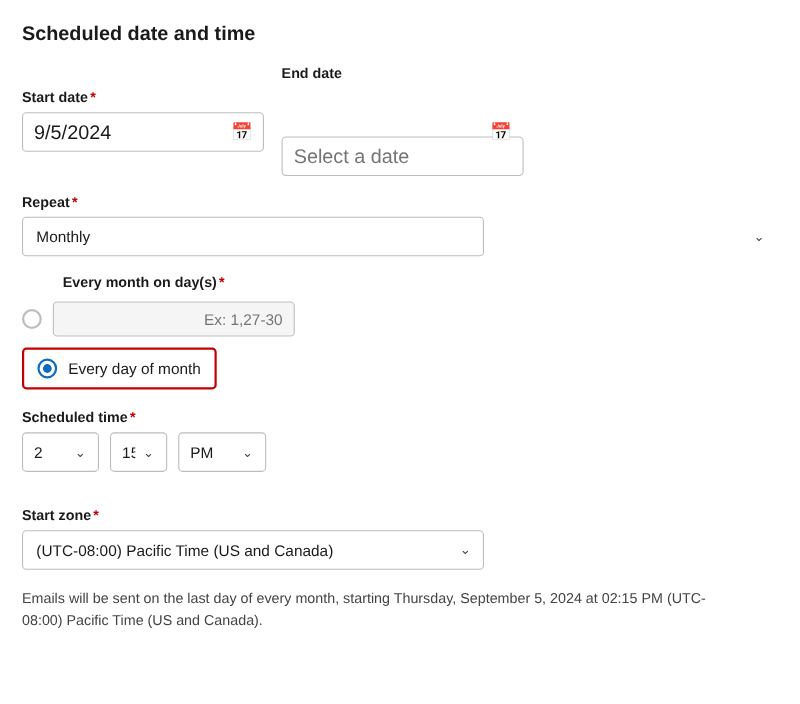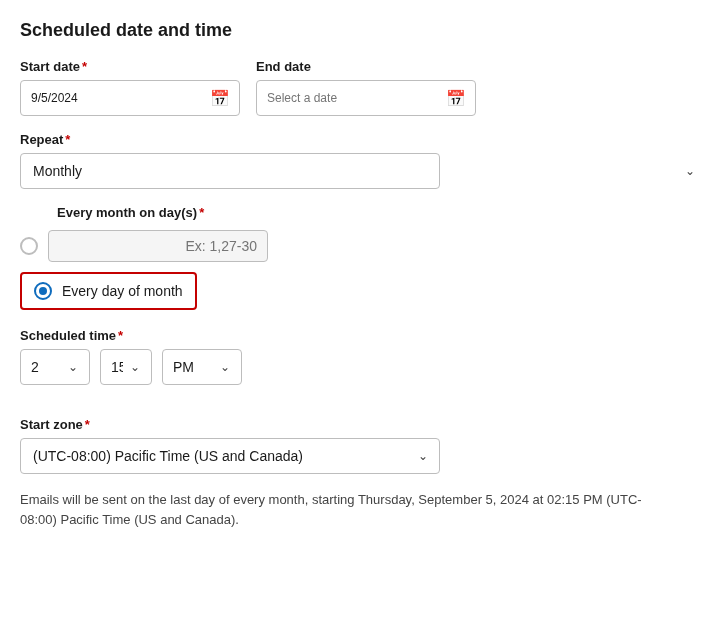--- a/index.html
+++ b/index.html
@@ -54,28 +54,29 @@
       display: inline-flex;
       align-items: center;
     }
 
     .date-input {
       width: 220px;
       height: 36px;
       border: 1px solid #bdbdbd;
       border-radius: 4px;
       padding: 0 16px 0 10px;
-      font-size: 12px;
+      font-size: 18px;
       color: #1a1a1a;
       background: #fff;
       outline: none;
     }
 
     .date-input.placeholder {
       color: #be185d;
+      margin-top: 44px;
     }
 
     .calendar-icon {
       position: absolute;
       right: 10px;
       color: #444;
       font-size: 16px;
       pointer-events: none;
     }
 

